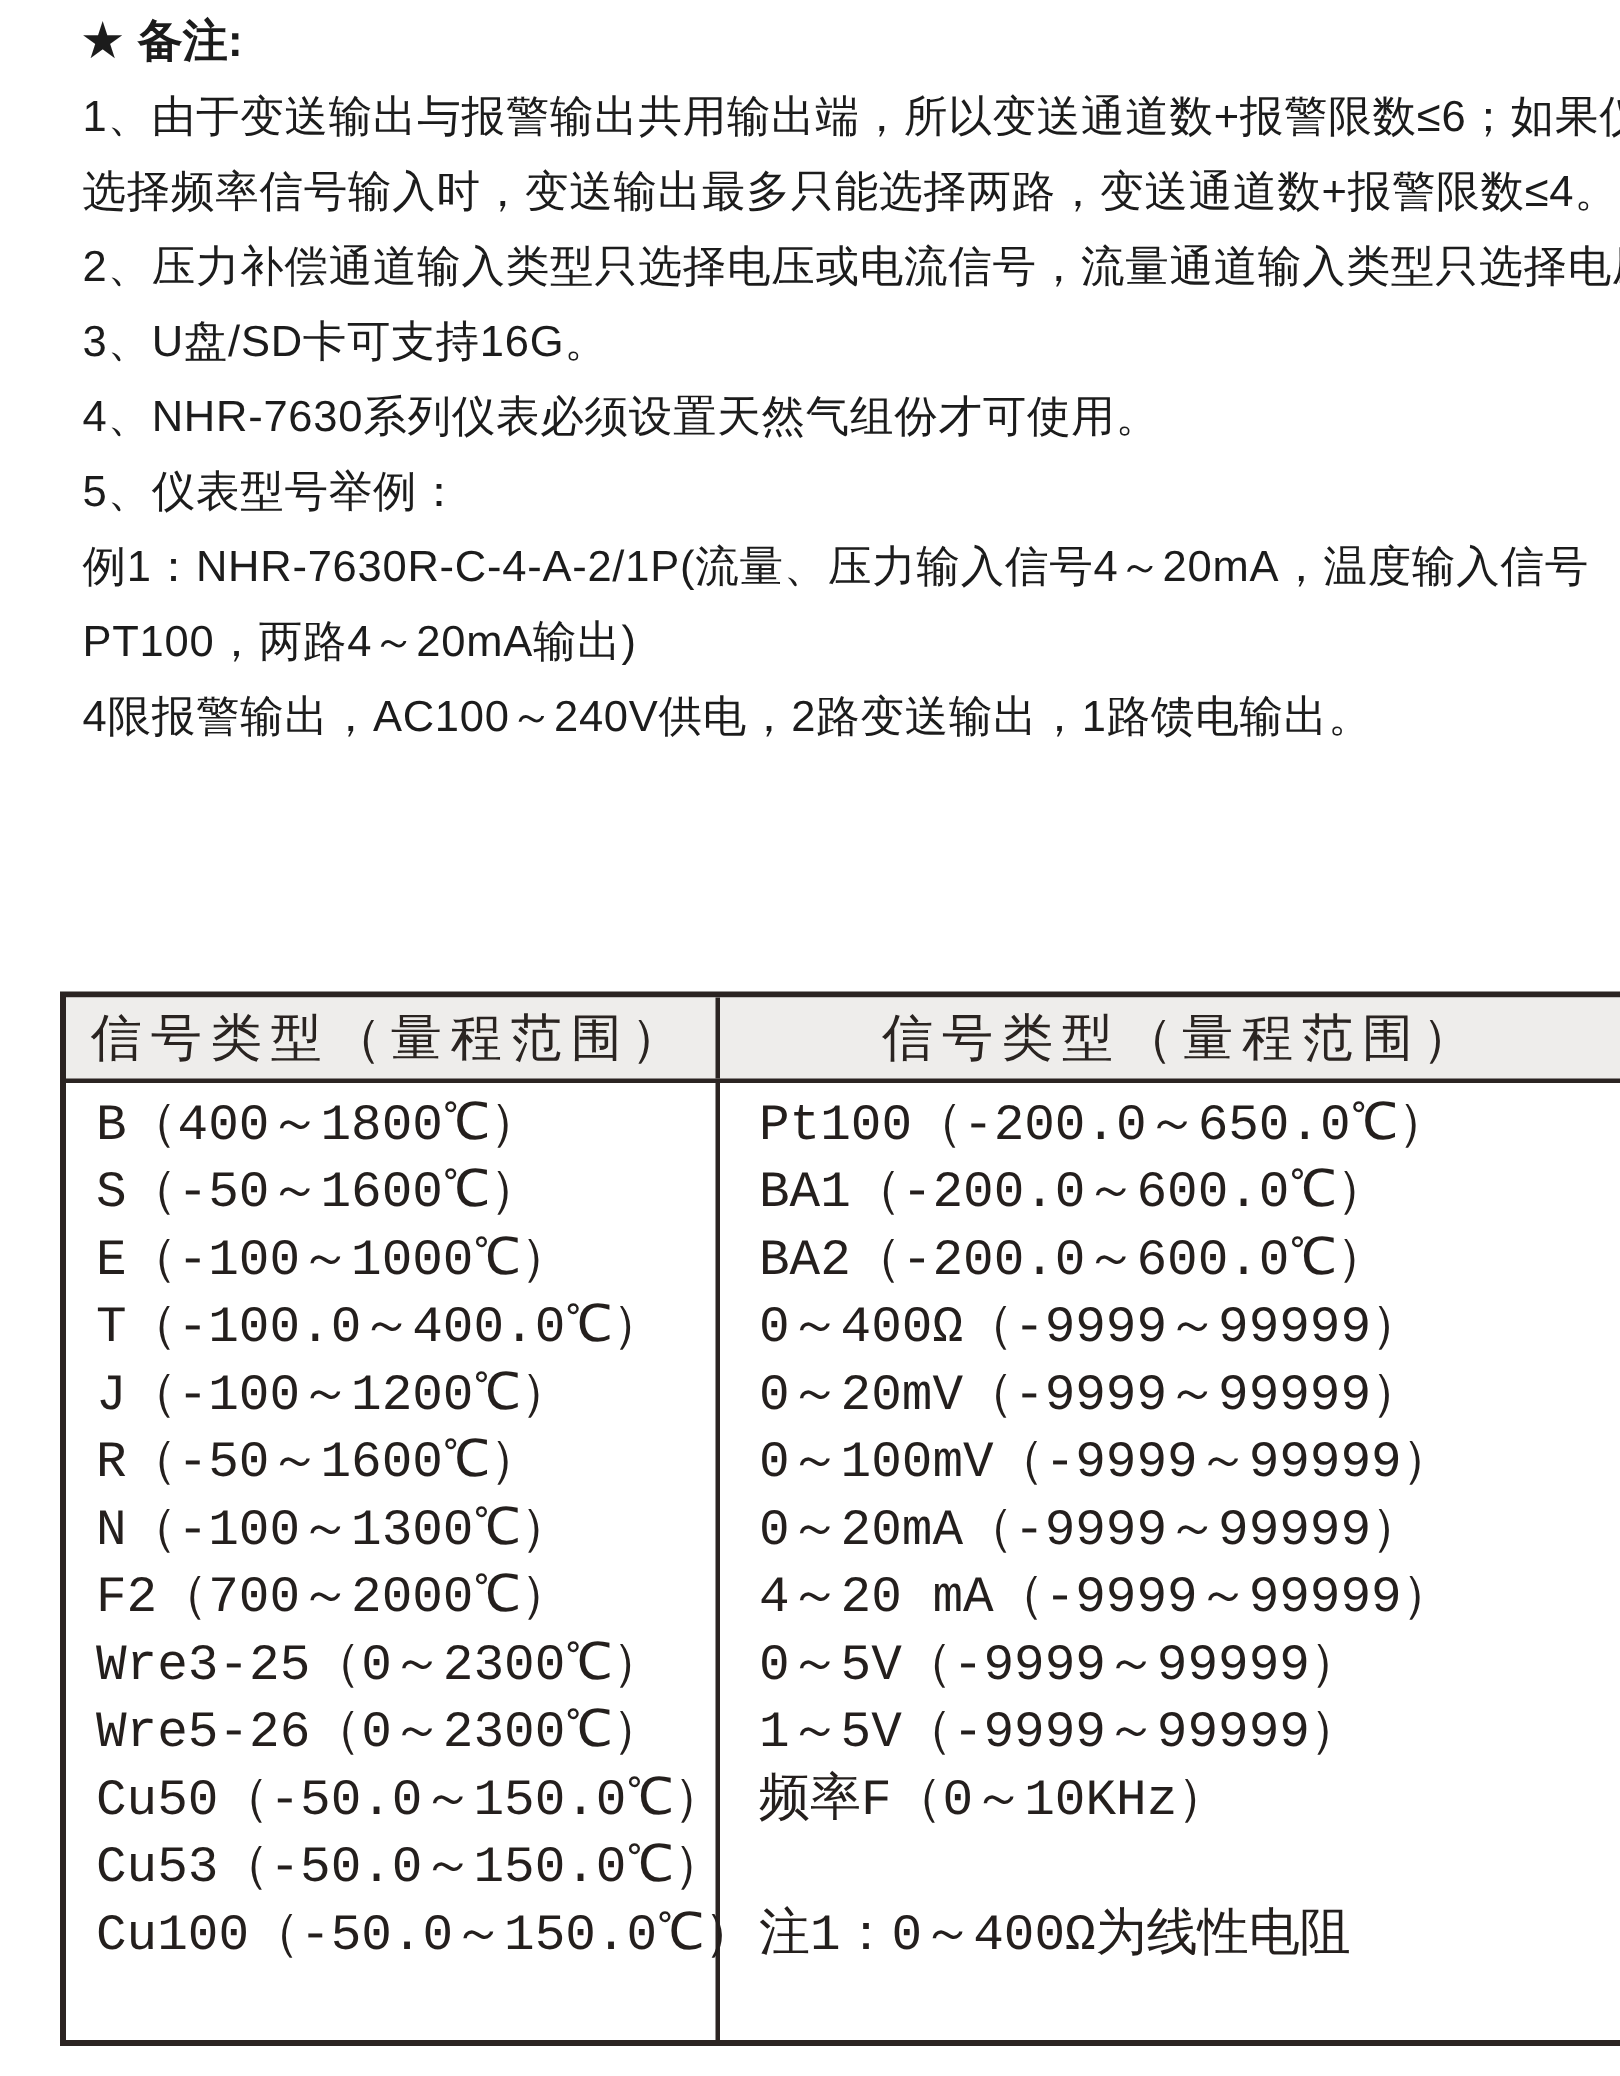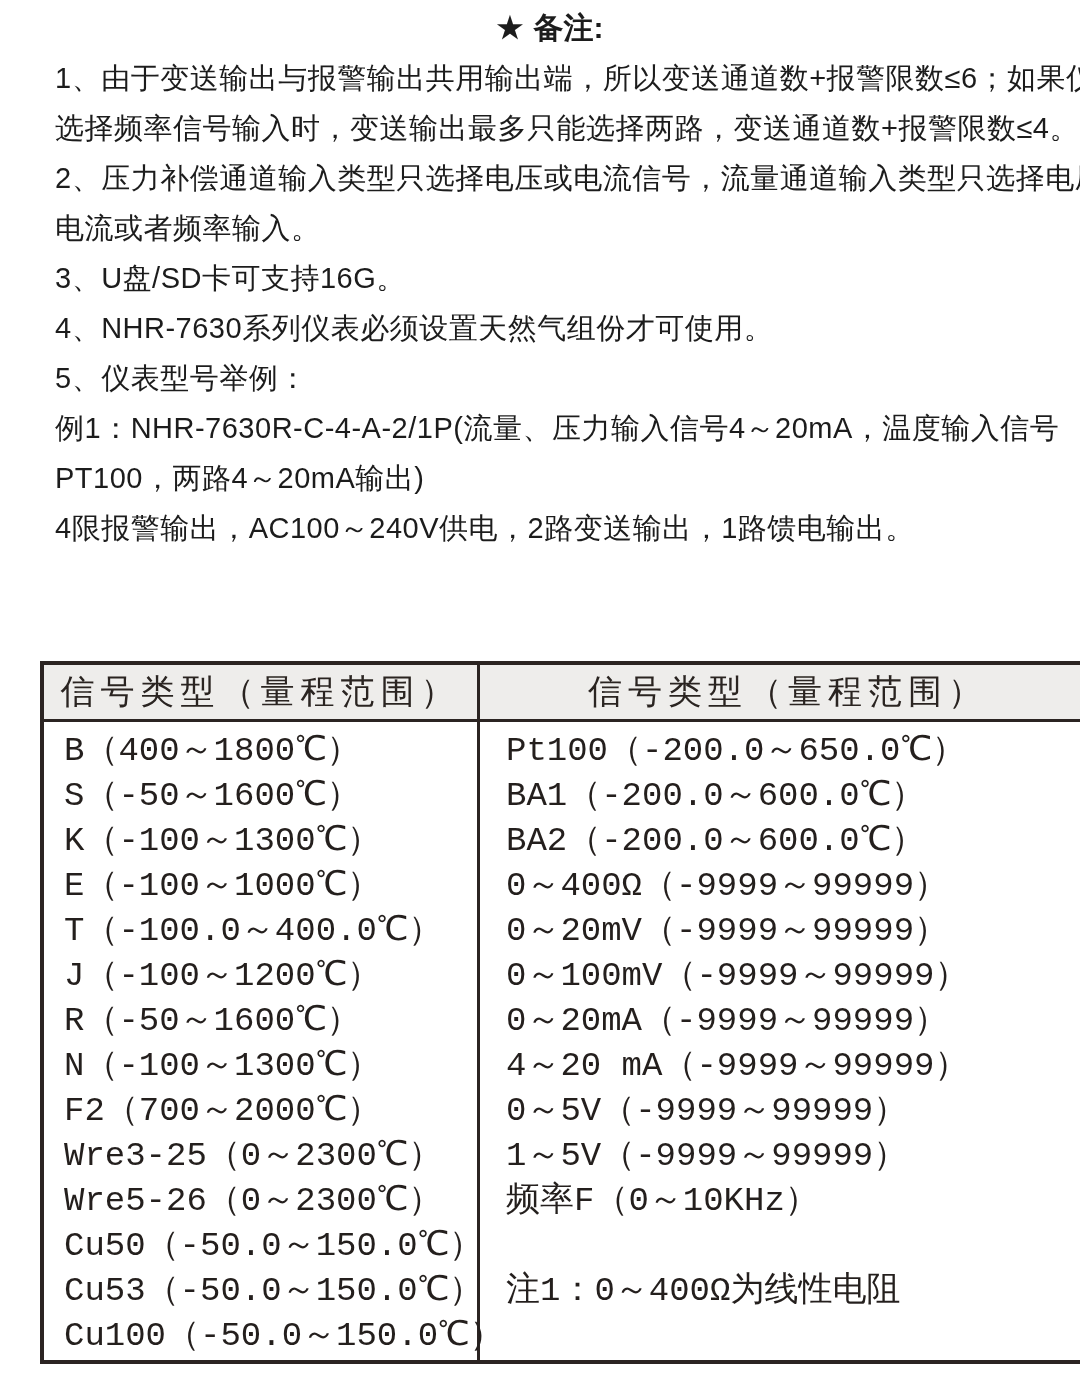--- a/index.html
+++ b/index.html
@@ -22,21 +22,20 @@
     left: 55px;
     top: 3px;
     width: 990px;
     font-size: 29px;
     line-height: 50px;
     white-space: nowrap;
   }
   .notes-title-row {
     font-weight: bold;
     font-size: 30px;
-    text-align: center;
   }
   .notes-title-row .star {
     margin-right: 10px;
     font-size: 30px;
   }
   .note-line {
     font-weight: normal;
     letter-spacing: 0.5px;
   }
   
@@ -112,41 +111,39 @@
 <div class="page">
 
   <div class="notes">
     <div class="notes-title-row">
       <span class="star">★</span><span>备注:</span>
     </div>
     <div class="note-lines">
         <div class="note-line">1、由于变送输出与报警输出共用输出端，所以变送通道数+报警限数≤6；如果仪表</div>
         <div class="note-line">选择频率信号输入时，变送输出最多只能选择两路，变送通道数+报警限数≤4。</div>
         <div class="note-line">2、压力补偿通道输入类型只选择电压或电流信号，流量通道输入类型只选择电压、</div>
-        <div class="note-line">电流或者频率输入。</div>
         <div class="note-line">3、U盘/SD卡可支持16G。</div>
         <div class="note-line">4、NHR-7630系列仪表必须设置天然气组份才可使用。</div>
         <div class="note-line">5、仪表型号举例：</div>
         <div class="note-line">例1：NHR-7630R-C-4-A-2/1P(流量、压力输入信号4～20mA，温度输入信号</div>
         <div class="note-line">PT100，两路4～20mA输出)</div>
         <div class="note-line">4限报警输出，AC100～240V供电，2路变送输出，1路馈电输出。</div>
       </div>
   </div>
 
 
   <div class="sig-table">
     <div class="thead">
       <div class="th left">信号类型（量程范围）</div>
       <div class="th right">信号类型（量程范围）</div>
     </div>
     <div class="tbody">
       <div class="td left">
           <div class="row-line">B（400～1800℃）</div>
           <div class="row-line">S（-50～1600℃）</div>
-          <div class="row-line">K（-100～1300℃）</div>
           <div class="row-line">E（-100～1000℃）</div>
           <div class="row-line">T（-100.0～400.0℃）</div>
           <div class="row-line">J（-100～1200℃）</div>
           <div class="row-line">R（-50～1600℃）</div>
           <div class="row-line">N（-100～1300℃）</div>
           <div class="row-line">F2（700～2000℃）</div>
           <div class="row-line">Wre3-25（0～2300℃）</div>
           <div class="row-line">Wre5-26（0～2300℃）</div>
           <div class="row-line">Cu50（-50.0～150.0℃）</div>
           <div class="row-line">Cu53（-50.0～150.0℃）</div>

